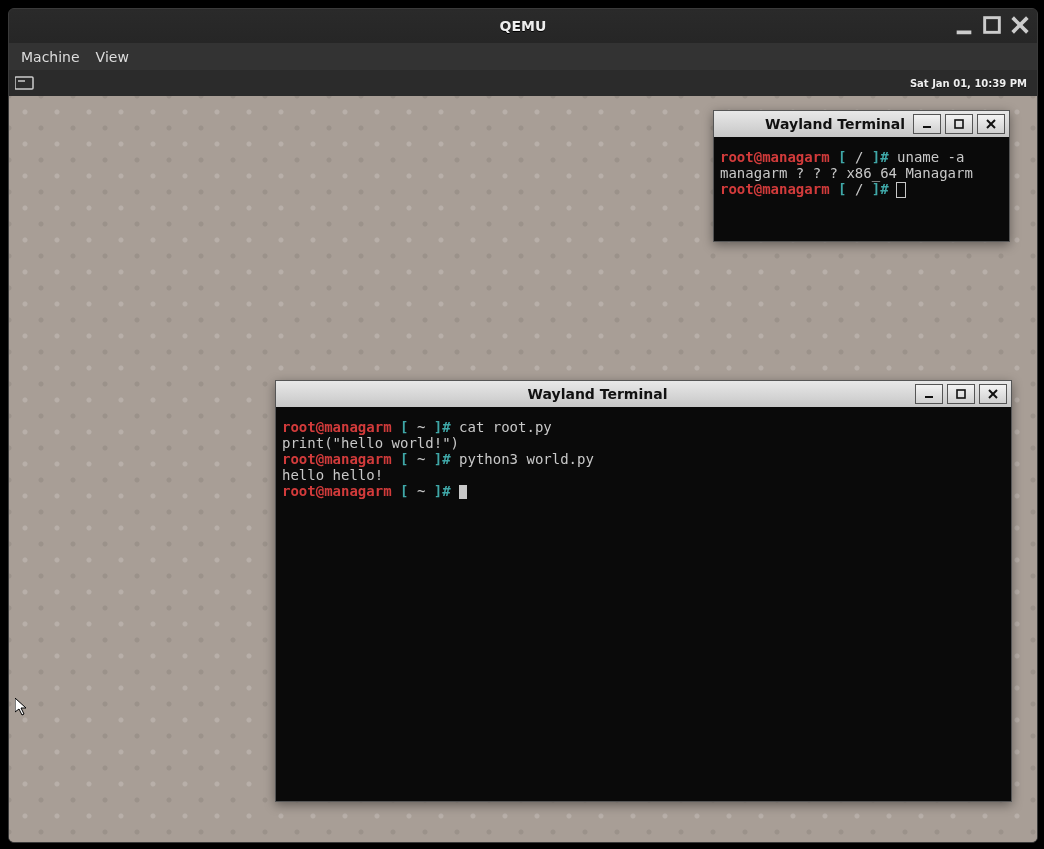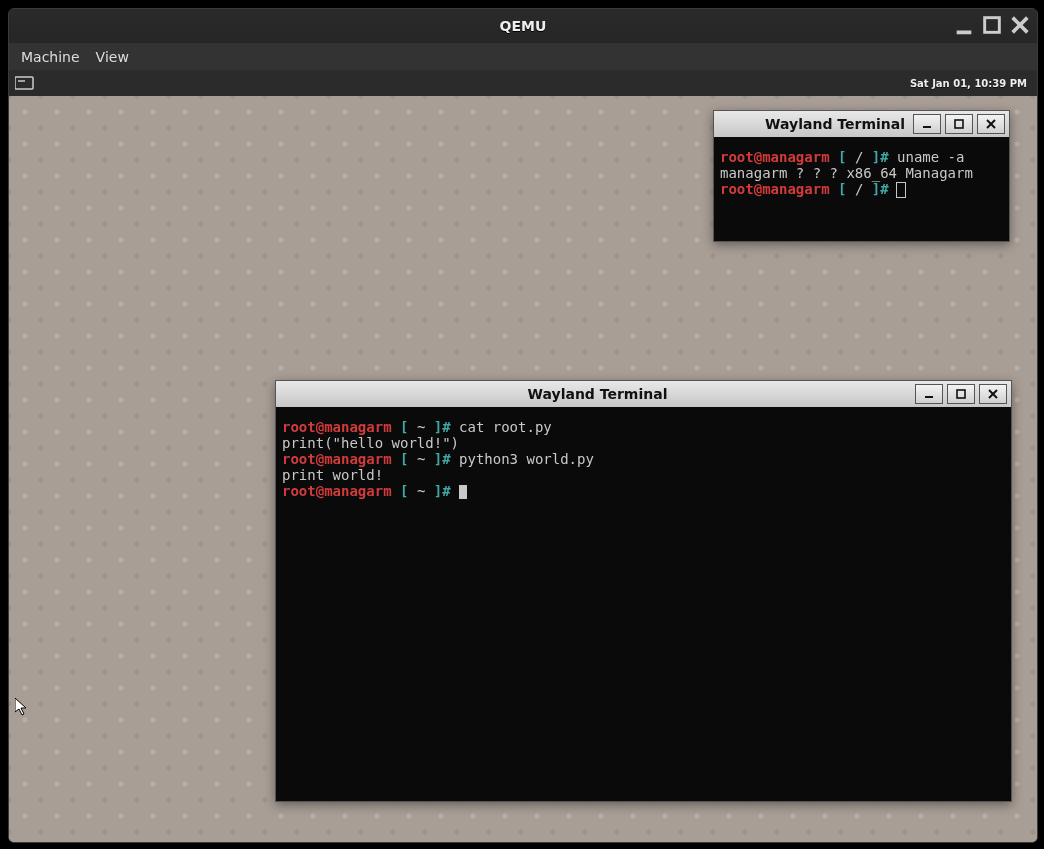--- a/index.html
+++ b/index.html
@@ -251,21 +251,21 @@
               <svg viewBox="0 0 12 12">
                 <line x1="2" y1="2" x2="10" y2="10" stroke="#111" stroke-width="2"></line>
                 <line x1="10" y1="2" x2="2" y2="10" stroke="#111" stroke-width="2"></line>
               </svg>
             </div>
         </div>
       </div>
       <div class="term-body"><span class="red">root@managarm</span><span class="teal"> [ </span><span class="dim">~</span><span class="teal"> ]# </span><span class="dim">cat root.py</span>
 <span class="dim">print("hello world!")</span>
 <span class="red">root@managarm</span><span class="teal"> [ </span><span class="dim">~</span><span class="teal"> ]# </span><span class="dim">python3 world.py</span>
-<span class="dim">print world!</span>
+<span class="dim">hello hello!</span>
 <span class="red">root@managarm</span><span class="teal"> [ </span><span class="dim">~</span><span class="teal"> ]# </span><span class="cursor"></span></div>
     </div>
 
     <div class="mouse-pointer" style="left:6px; top:628px;">
       <svg width="16" height="20" viewBox="0 0 16 20">
           <polygon points="0,0 0,14 4,11 7,17 9,16 6,10 11,10" fill="#fff" stroke="#000" stroke-width="1"></polygon>
         </svg>
     </div>
   </div>
 </div>

